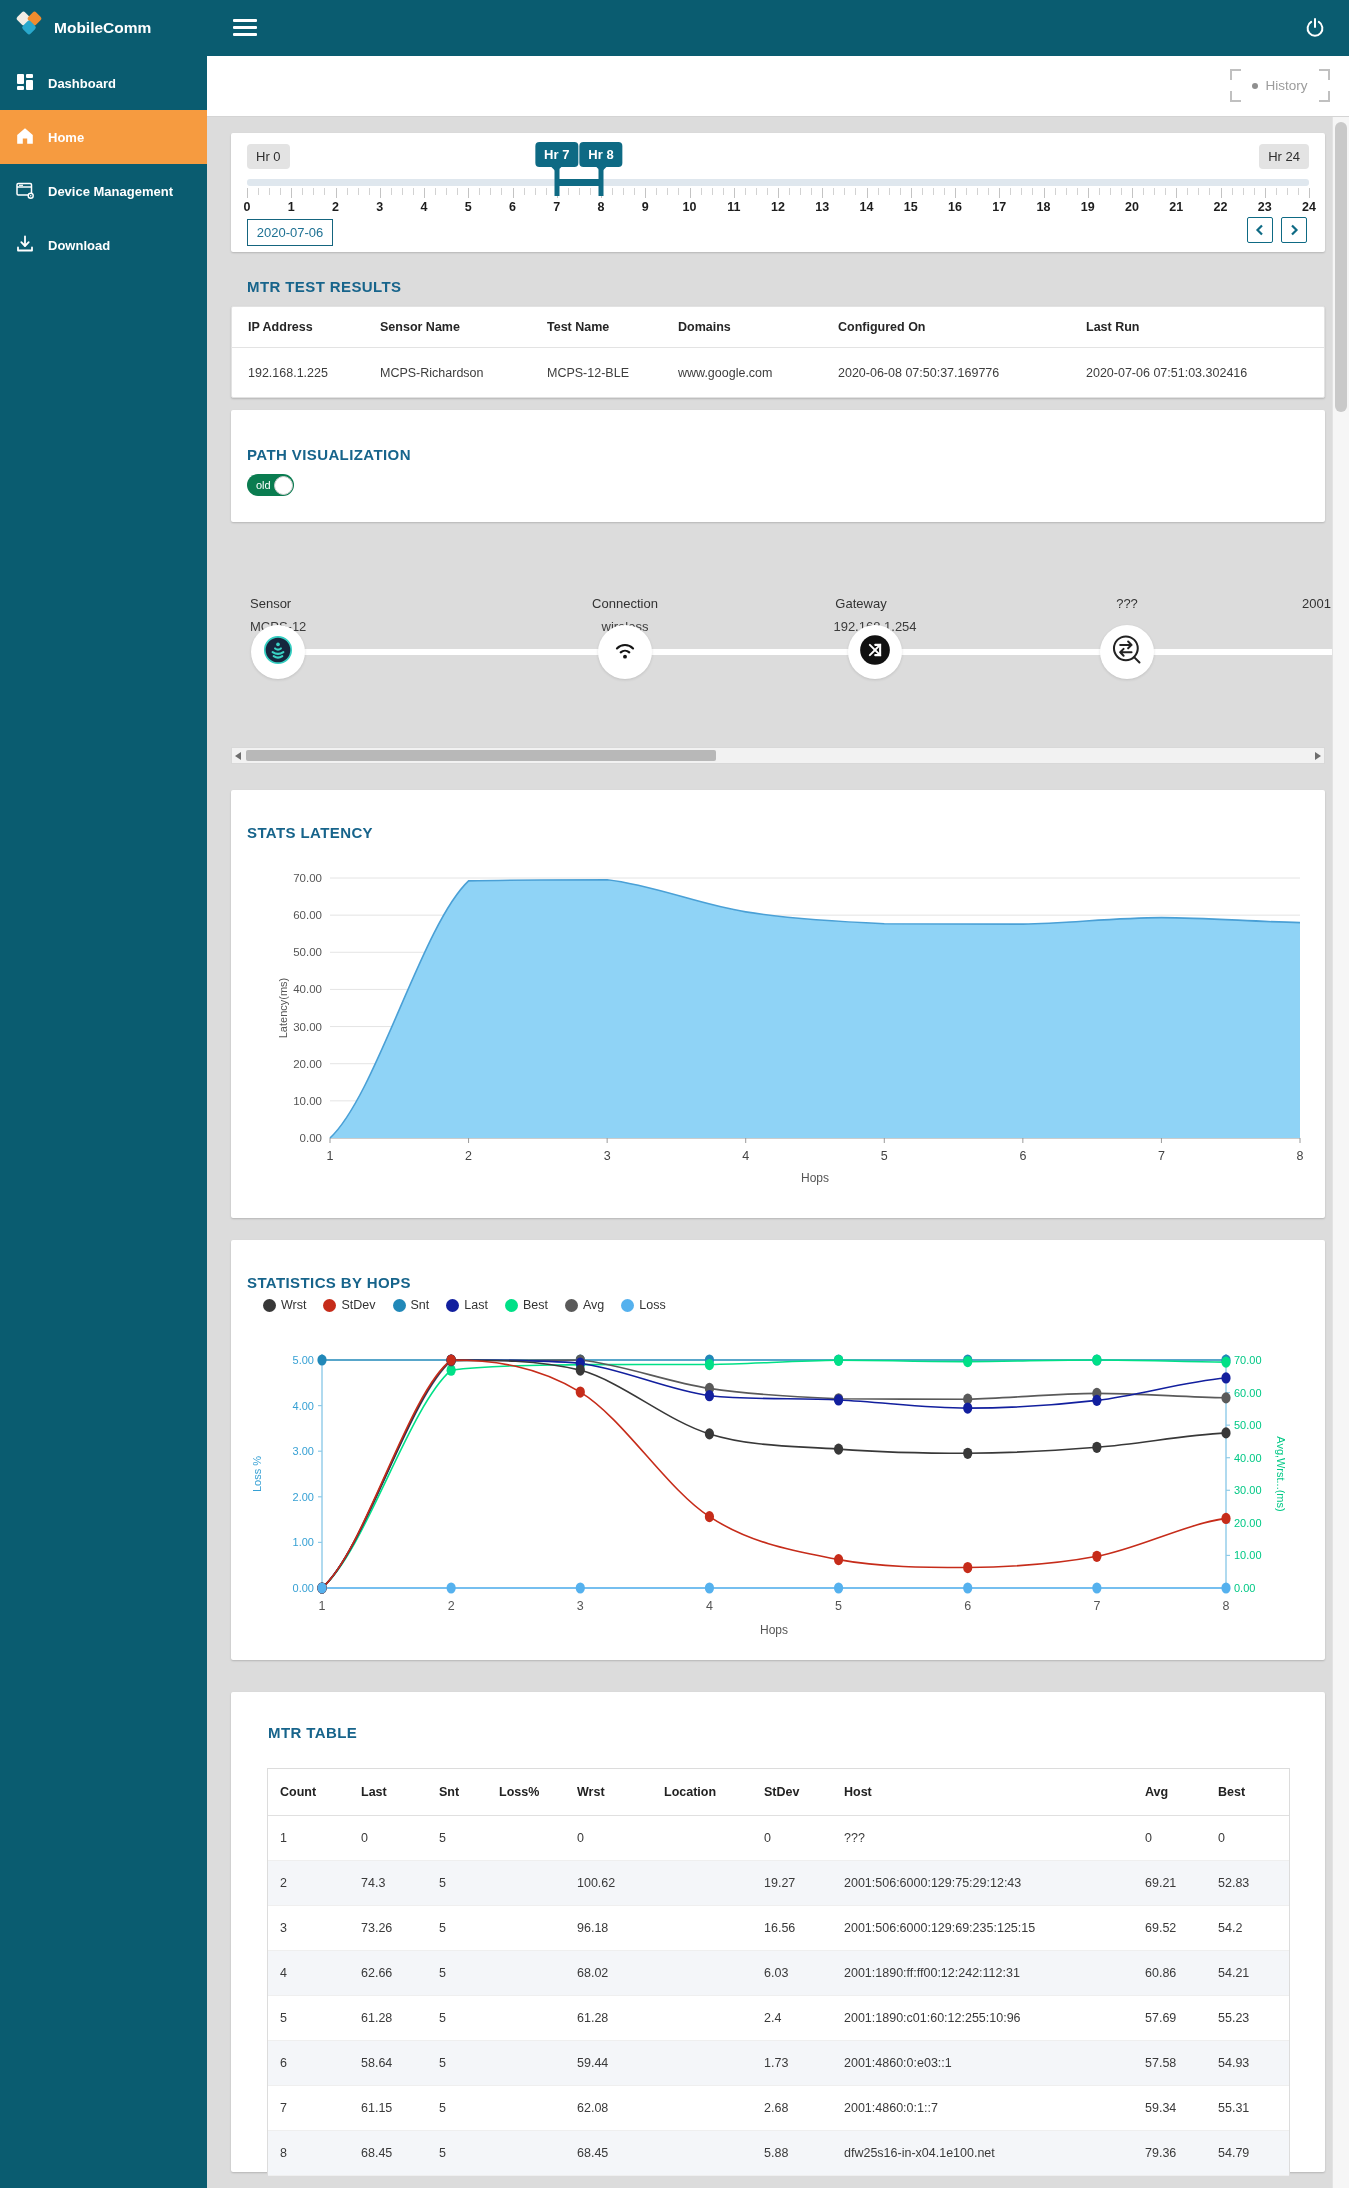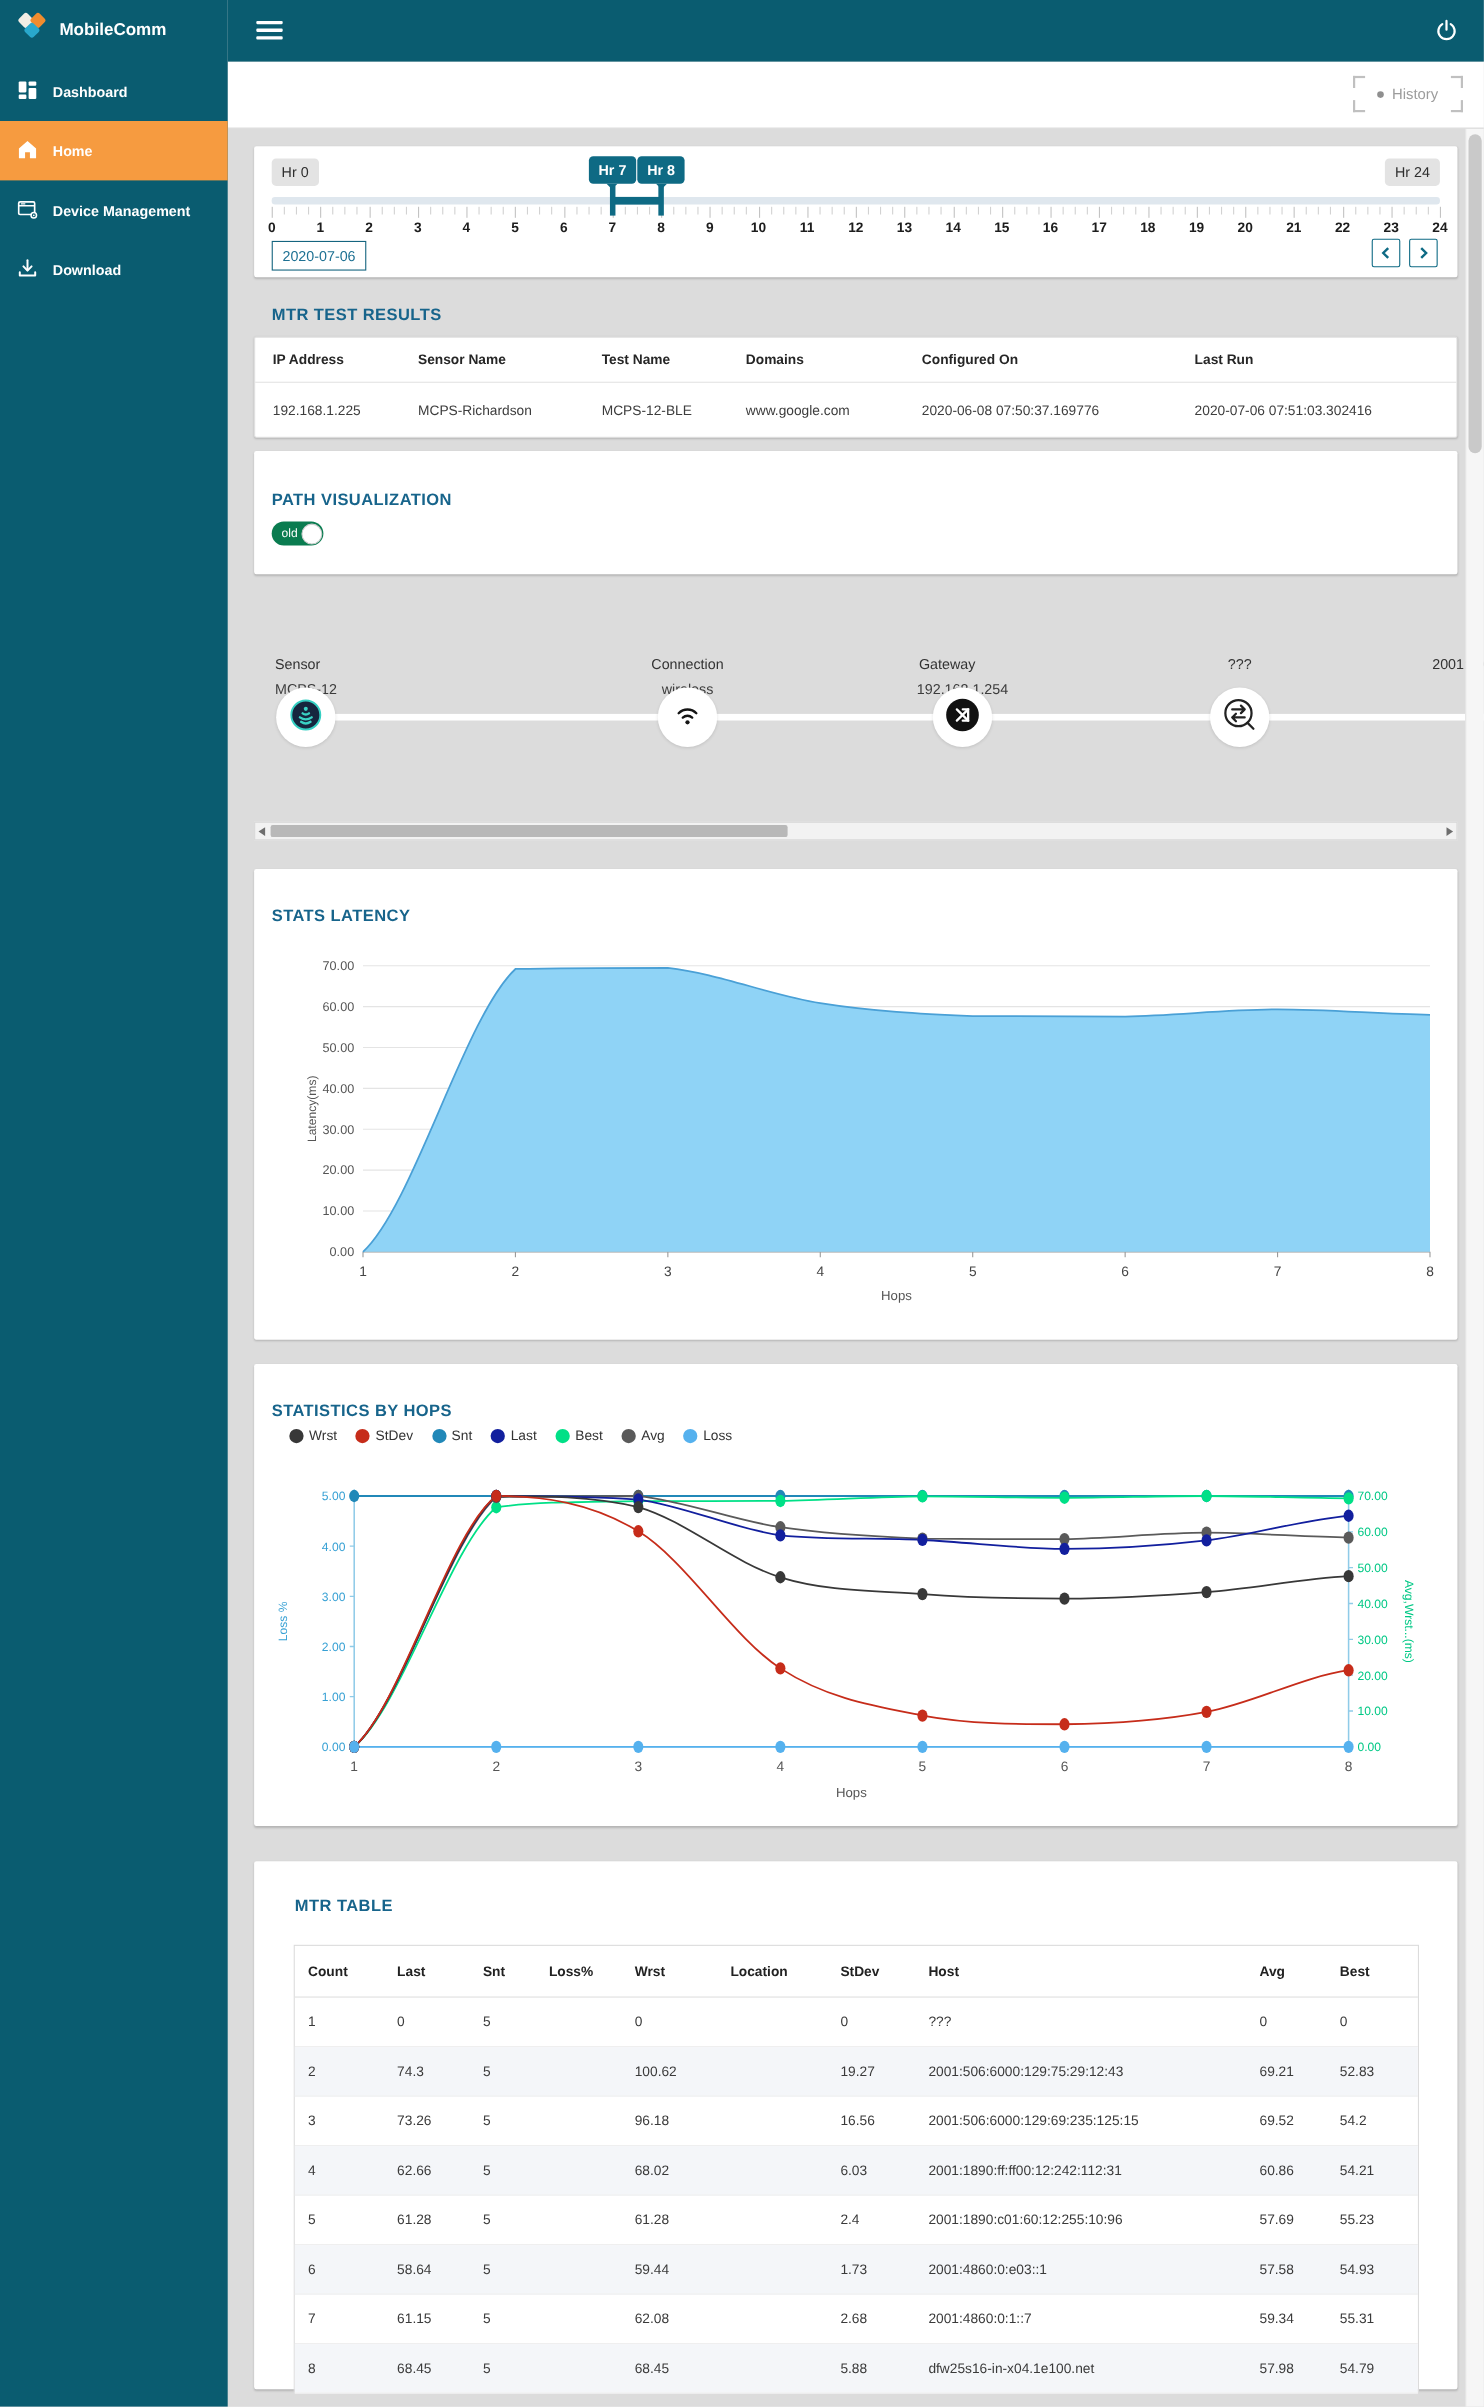--- a/index.html
+++ b/index.html
@@ -709,21 +709,21 @@
           </div>
           <div class="mt-row alt" style="grid-template-columns: 81px 78px 60px 78px 87px 100px 80px 301px 73px 85px;">
             <div class="mt-cell">8</div>
             <div class="mt-cell">68.45</div>
             <div class="mt-cell">5</div>
             <div class="mt-cell"></div>
             <div class="mt-cell">68.45</div>
             <div class="mt-cell"></div>
             <div class="mt-cell">5.88</div>
             <div class="mt-cell">dfw25s16-in-x04.1e100.net</div>
-            <div class="mt-cell">57.98</div>
+            <div class="mt-cell">79.36</div>
             <div class="mt-cell">54.79</div>
           </div>
         </div>
     </div>
   </section>
 
   <div class="vscroll">
     <div class="vthumb"></div>
   </div>
 

